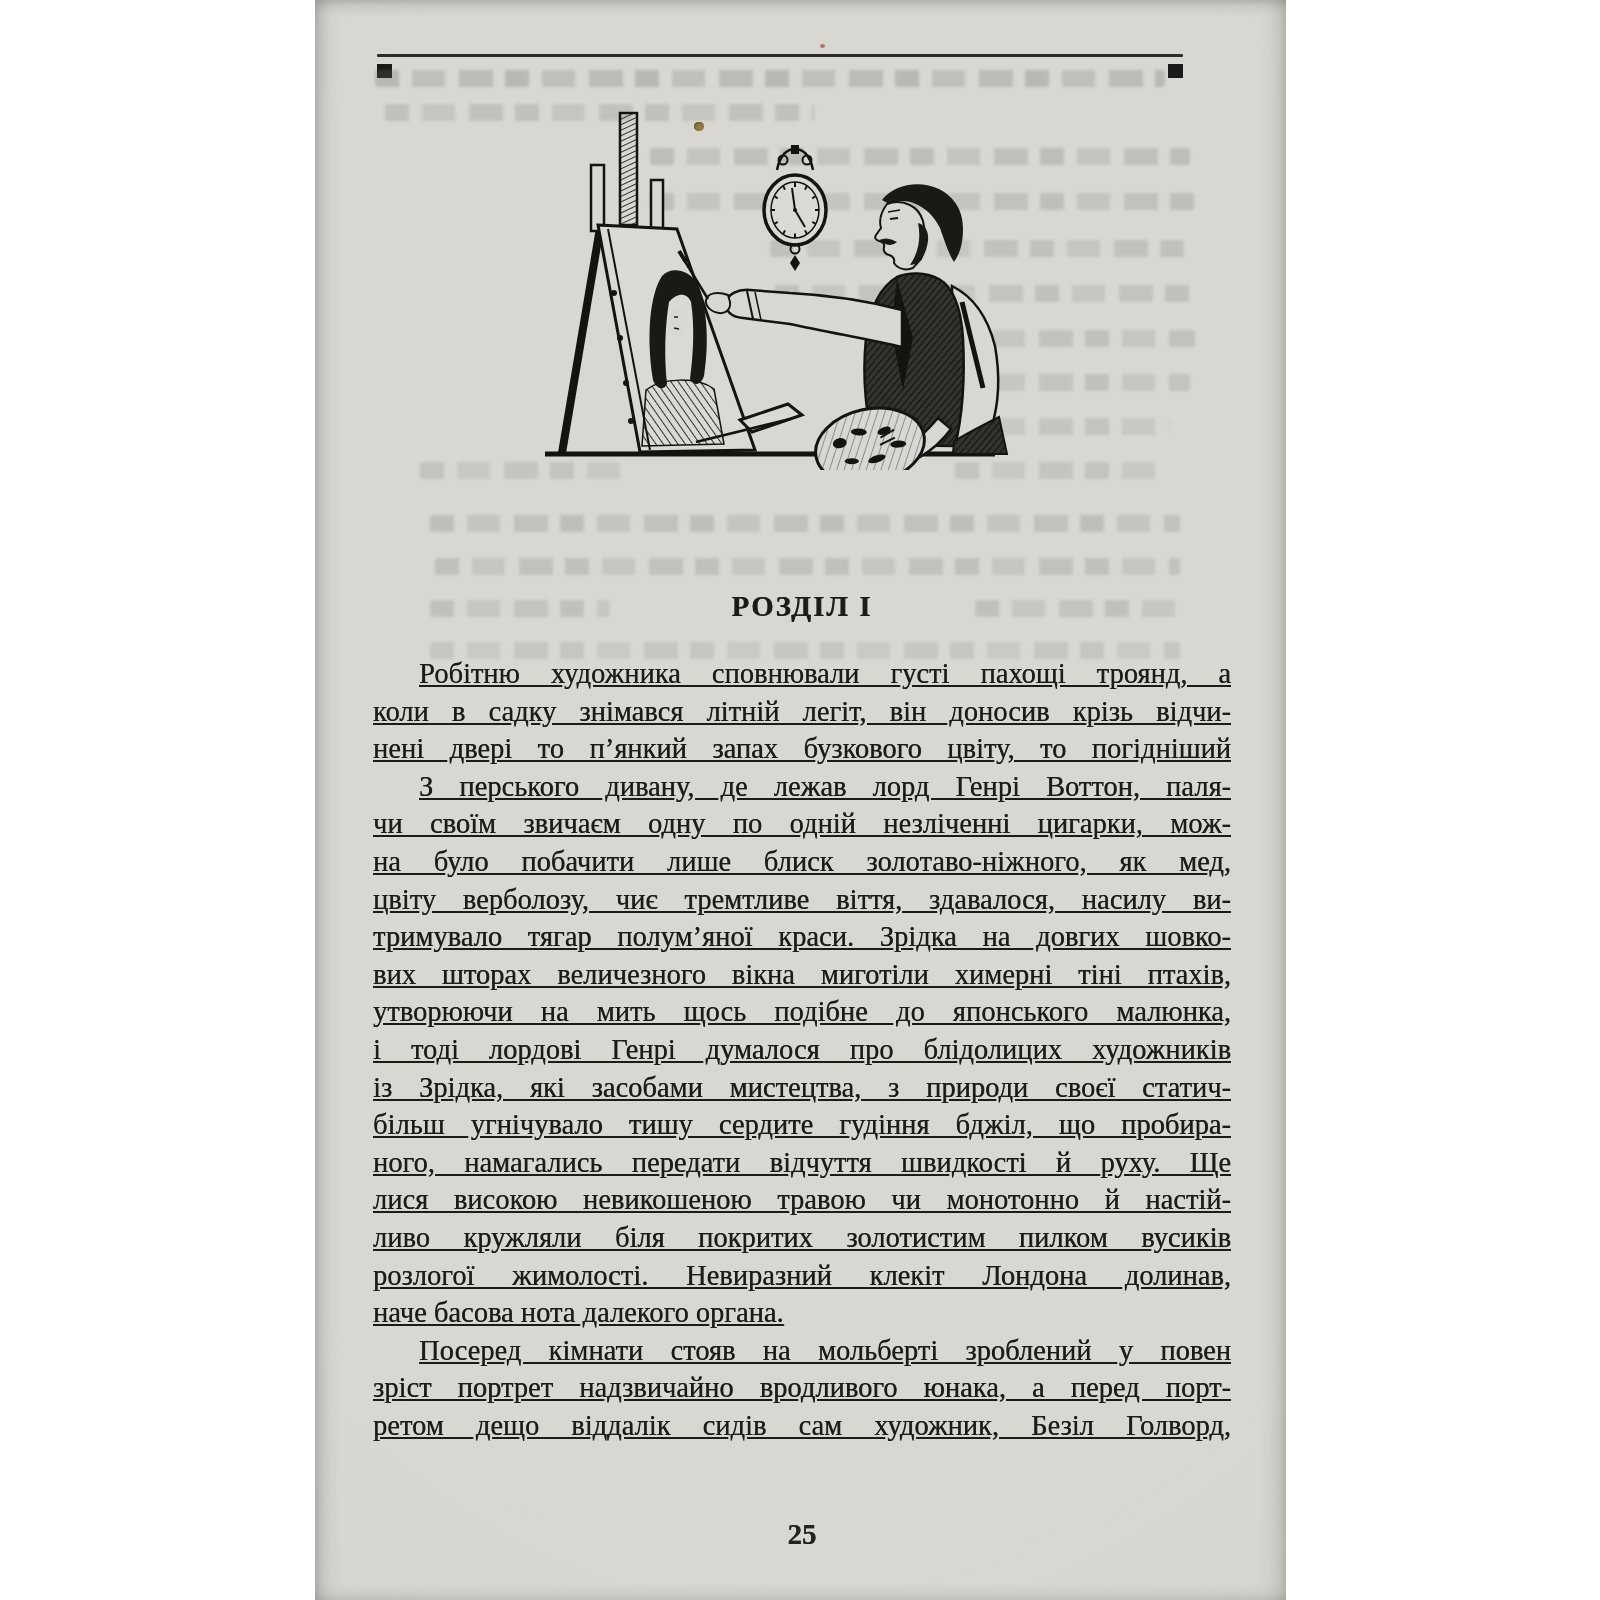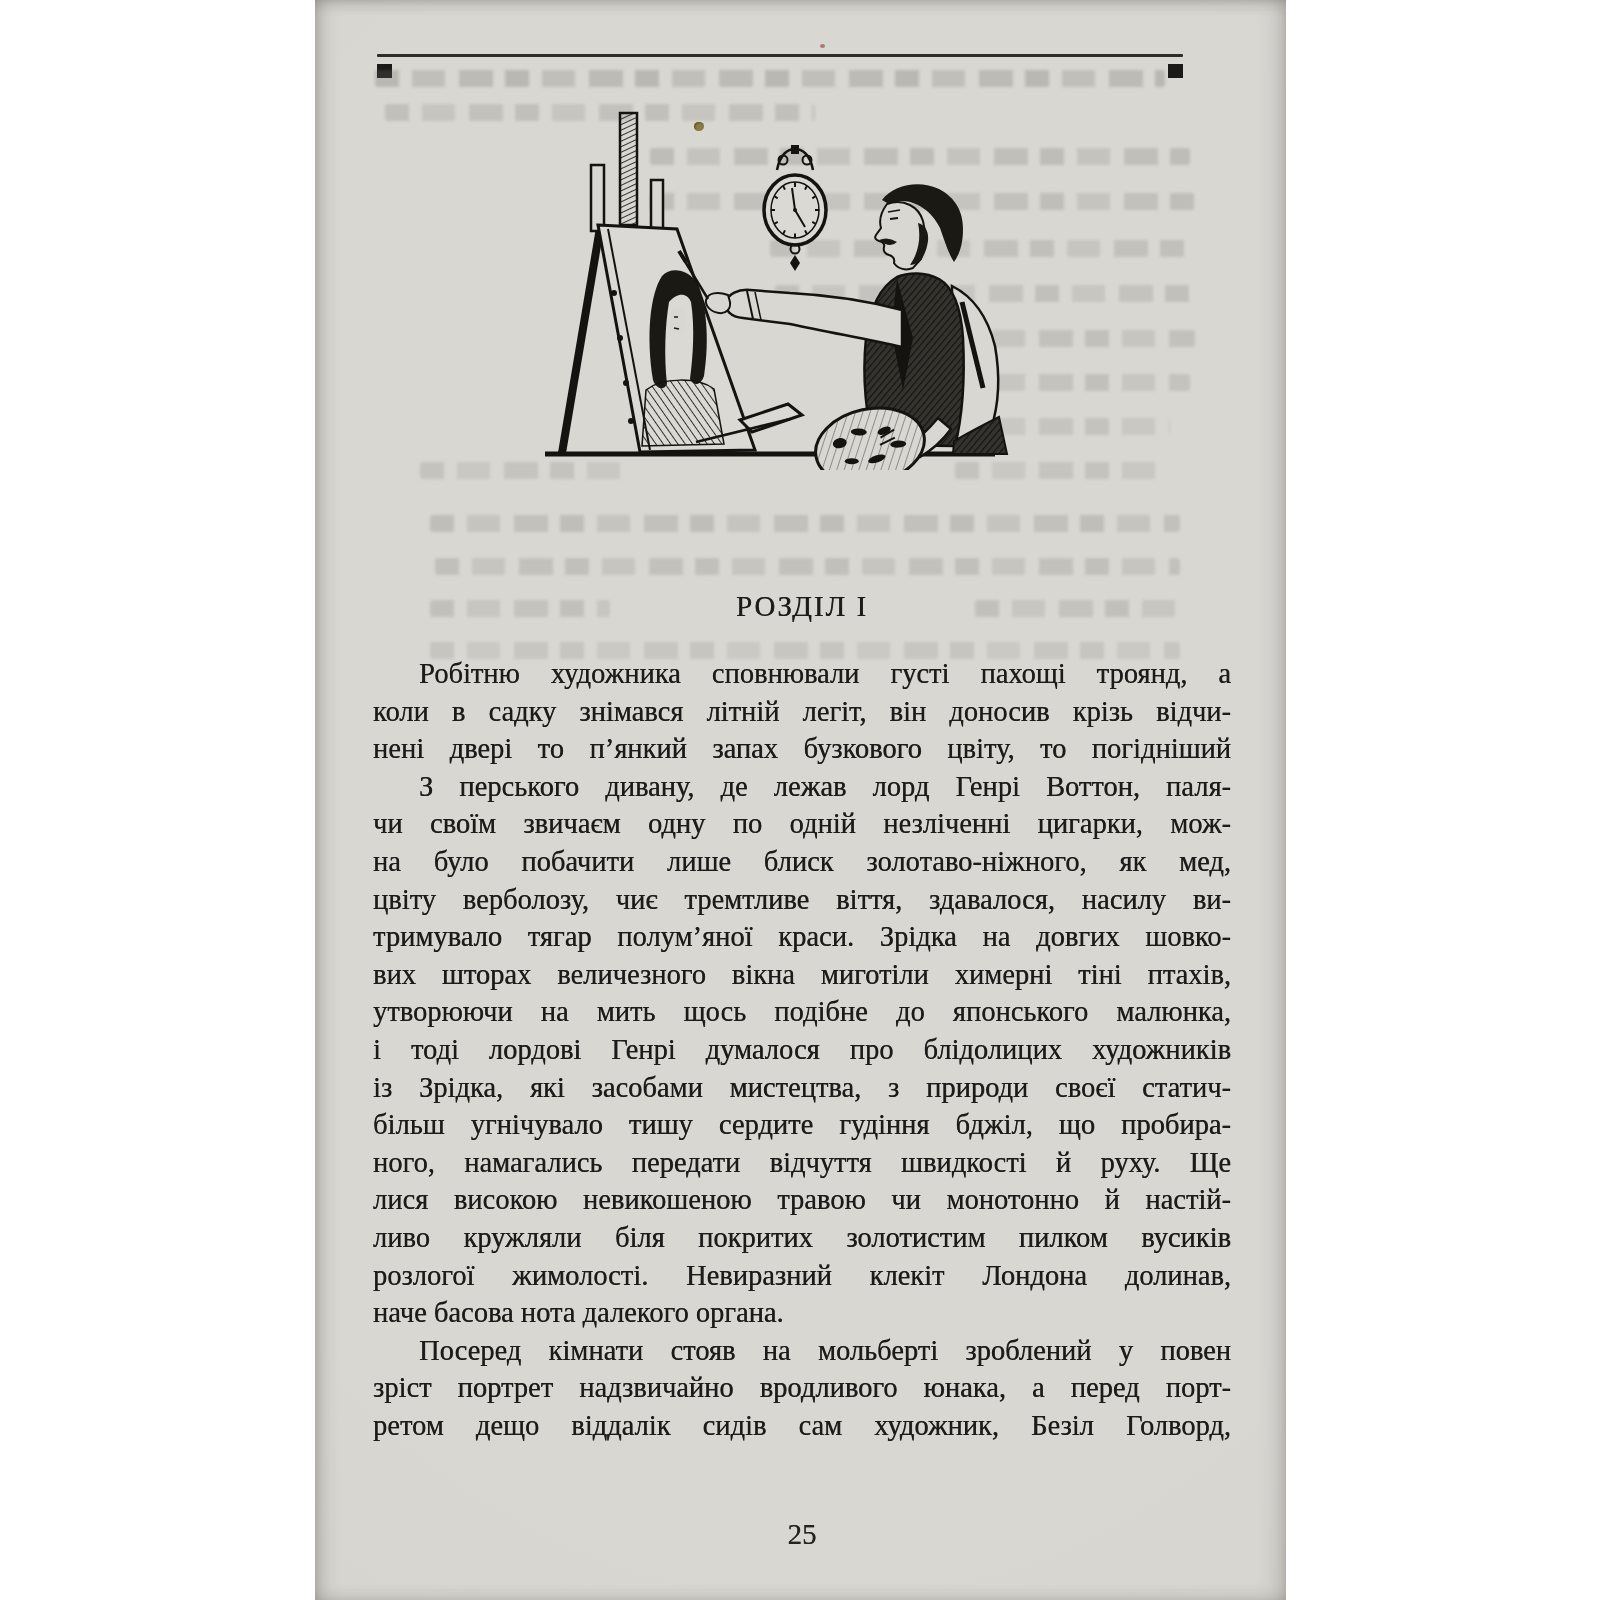--- a/index.html
+++ b/index.html
@@ -37,33 +37,33 @@
   }
   .speck{position:absolute;border-radius:50%;}
   .speck.brown{left:379px;top:122px;width:10px;height:9px;background:#8d7c48;box-shadow:inset 1px 1px 2px #5d511f;}
   .speck.dark{left:505px;top:44px;width:5px;height:4px;background:#a06055;opacity:.8;}
   
   #illus{position:absolute;left:135px;top:88px;width:560px;height:382px;}
   
   .heading{
     position:absolute;left:58px;top:590px;width:858px;
     font-size:29px;line-height:32px;letter-spacing:2px;text-align:center;
-    color:#1c1b19;text-shadow:.35px 0 0 rgba(28,27,25,.85);
+    color:#1c1b19;text-shadow:.35px 0 0 rgba(28,27,25,.85);font-weight:bold;
   }
   #bodytext{
     position:absolute;left:58px;top:655px;width:858px;
     font-size:28.5px;line-height:37.6px;color:#1c1b19;
     text-shadow:.35px 0 0 rgba(28,27,25,.85);
   }
-  .line{height:37.6px;text-align:justify;text-align-last:justify;overflow:hidden;}
+  .line{height:37.6px;text-align:justify;text-align-last:justify;overflow:hidden;text-decoration:underline;}
   .line.para-end{text-align-last:left;}
   .line.first{text-indent:46px;}
   .pagenum{
     position:absolute;left:58px;top:1518px;width:858px;text-align:center;
-    font-size:29px;color:#24231f;text-shadow:.3px 0 0 rgba(30,29,25,.8);
+    font-size:29px;color:#24231f;text-shadow:.3px 0 0 rgba(30,29,25,.8);font-weight:bold;
   }
 </style>
 </head>
 <body>
 
 <div id="page">
 
   <div class="rule"></div>
   <div class="sq left"></div>
   <div class="sq right"></div>

